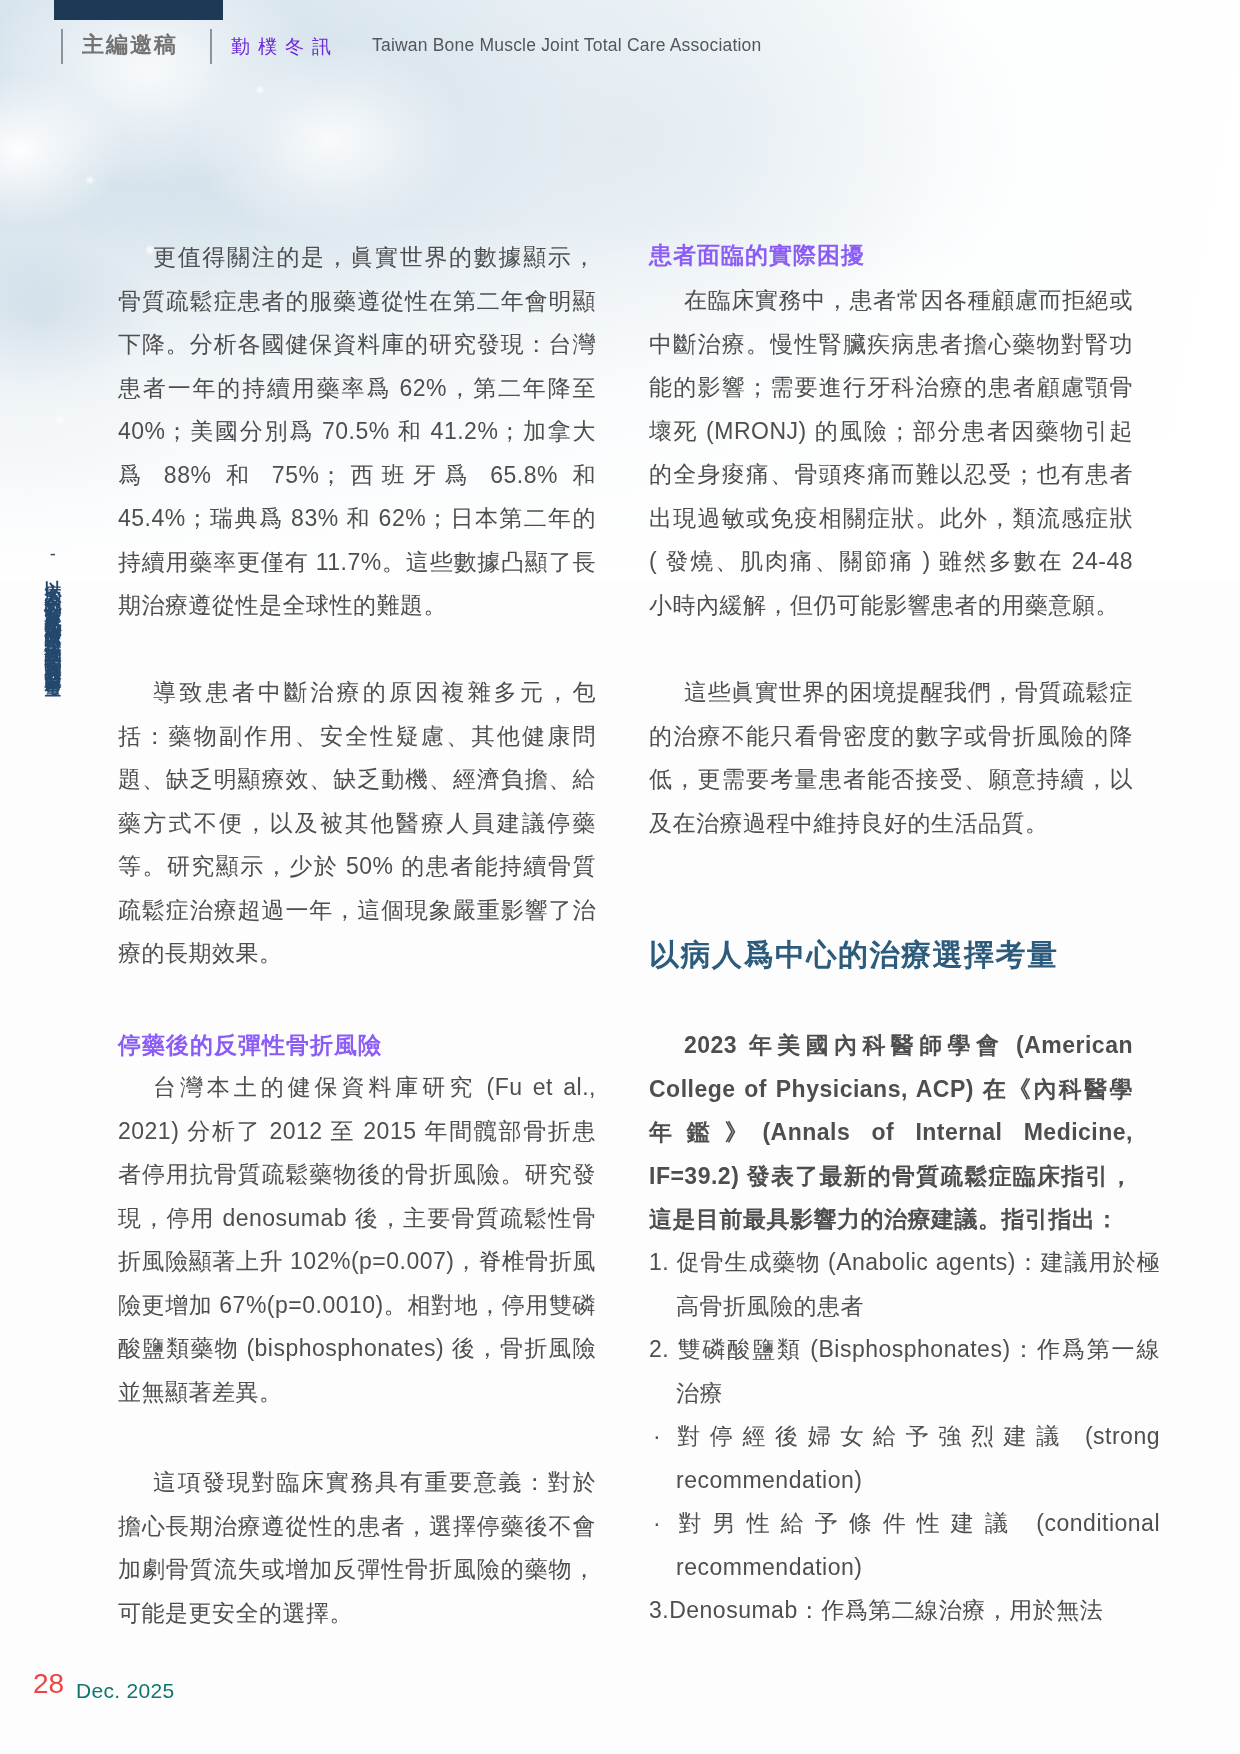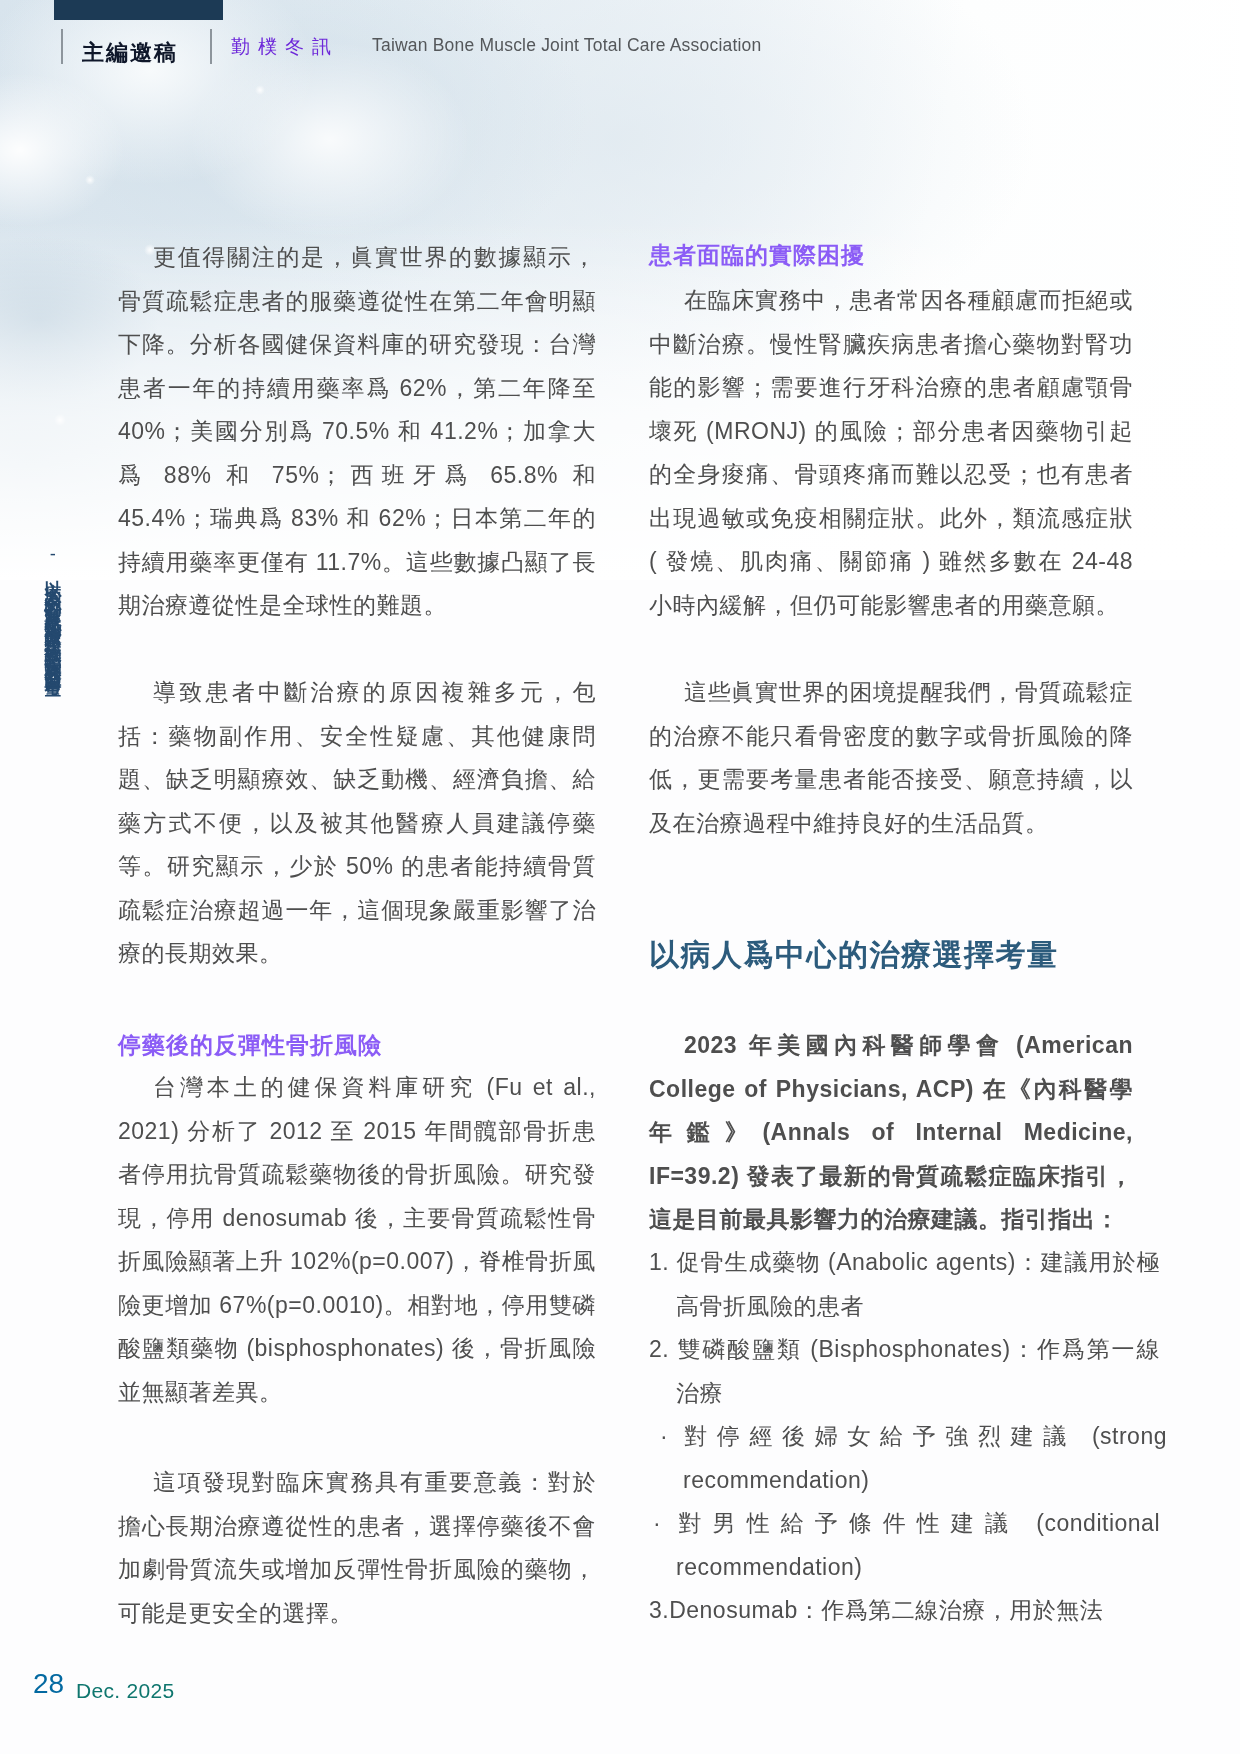--- a/index.html
+++ b/index.html
@@ -31,21 +31,21 @@
     content:"";position:absolute;left:0;top:0;width:100%;height:100%;
     background:linear-gradient(180deg, rgba(255,255,255,0) 38%, rgba(255,255,255,.72) 72%, #ffffff 100%);
   }
   
   .header-bar{position:absolute;left:54px;top:0;width:169px;height:20px;background:#1c3a55;}
   .tick{position:absolute;top:29px;width:2px;height:35px;background:#8d959c;}
   .tick.t-left{left:61px;}
   .tick.t-mid{left:210px;}
   .section-label{
     position:absolute;left:82px;top:30px;
-    font-size:22px;font-weight:700;color:#0f172a;letter-spacing:2px;white-space:nowrap;margin-top:8px;
+    font-size:22px;font-weight:700;color:#737373;letter-spacing:2px;white-space:nowrap;
   }
   .newsletter{
     position:absolute;left:231px;top:34px;
     font-size:19px;color:#6d28d9;letter-spacing:8px;white-space:nowrap;
   }
   .assoc{
     position:absolute;left:372px;top:35px;
     font-size:17.5px;color:#54575a;letter-spacing:.2px;white-space:nowrap;
   }
   
@@ -69,21 +69,21 @@
     font-weight:700;color:#8b5cf6;text-align:left;letter-spacing:1px;
   }
   .stitle{
     font-family:"Liberation Serif","DejaVu Serif",serif;
     font-size:30px;font-weight:700;color:#2c5b7c;letter-spacing:1.5px;
     text-align:left;line-height:44px;
   }
   .li{padding-left:27px;text-indent:-27px;}
   .li-bullet{padding-left:27px;text-indent:-23px;}
   
-  .pageno{position:absolute;left:33px;top:1668px;font-size:28px;color:#0369a1;}
+  .pageno{position:absolute;left:33px;top:1668px;font-size:28px;color:#ef4444;}
   .fdate{position:absolute;left:76px;top:1679px;font-size:21px;color:#0f766e;letter-spacing:.3px;}
 </style>
 </head>
 <body>
 
 <div class="page">
 
   <div class="hero"></div>
 
   <div class="header-bar"></div>
@@ -101,20 +101,20 @@
   <p class="b col1 indent" style="top:1043px;">台灣本土的健保資料庫研究 (Fu et al., 2021) 分析了 2012 至 2015 年間髖部骨折患者停用抗骨質疏鬆藥物後的骨折風險。研究發現，停用 denosumab 後，主要骨質疏鬆性骨折風險顯著上升 102%(p=0.007)，脊椎骨折風險更增加 67%(p=0.0010)。相對地，停用雙磷酸鹽類藥物 (bisphosphonates) 後，骨折風險並無顯著差異。</p>
   <p class="b col1 indent" style="top:1438px;">這項發現對臨床實務具有重要意義：對於擔心長期治療遵從性的患者，選擇停藥後不會加劇骨質流失或增加反彈性骨折風險的藥物，可能是更安全的選擇。</p>
 
   <p class="b col2 h" style="top:211px;">患者面臨的實際困擾</p>
   <p class="b col2 indent" style="top:256px;">在臨床實務中，患者常因各種顧慮而拒絕或中斷治療。慢性腎臟疾病患者擔心藥物對腎功能的影響；需要進行牙科治療的患者顧慮顎骨壞死 (MRONJ) 的風險；部分患者因藥物引起的全身痠痛、骨頭疼痛而難以忍受；也有患者出現過敏或免疫相關症狀。此外，類流感症狀 ( 發燒、肌肉痛、關節痛 ) 雖然多數在 24-48 小時內緩解，但仍可能影響患者的用藥意願。</p>
   <p class="b col2 indent" style="top:648px;">這些眞實世界的困境提醒我們，骨質疏鬆症的治療不能只看骨密度的數字或骨折風險的降低，更需要考量患者能否接受、願意持續，以及在治療過程中維持良好的生活品質。</p>
   <p class="b col2 stitle" style="top:903px;">以病人爲中心的治療選擇考量</p>
   <p class="b col2 indent" style="top:1001px;font-weight:bold;">2023 年美國內科醫師學會 (American College of Physicians, ACP) 在《內科醫學年鑑》(Annals of Internal Medicine, IF=39.2) 發表了最新的骨質疏鬆症臨床指引，這是目前最具影響力的治療建議。指引指出：</p>
   <p class="b col2 li" style="top:1218px;">1. 促骨生成藥物 (Anabolic agents)：建議用於極高骨折風險的患者</p>
   <p class="b col2 li" style="top:1305px;">2. 雙磷酸鹽類 (Bisphosphonates)：作爲第一線治療</p>
-  <p class="b col2 li-bullet" style="top:1392px;margin-left:7px;">· 對停經後婦女給予強烈建議 (strong recommendation)</p>
+  <p class="b col2 li-bullet" style="top:1392px;">· 對停經後婦女給予強烈建議 (strong recommendation)</p>
   <p class="b col2 li-bullet" style="top:1479px;">· 對男性給予條件性建議 (conditional recommendation)</p>
   <p class="b col2 li" style="top:1566px;">3.Denosumab：作爲第二線治療，用於無法</p>
 
   <div class="pageno">28</div>
   <div class="fdate">Dec. 2025</div>
 
 </div>
 
 </body></html>

